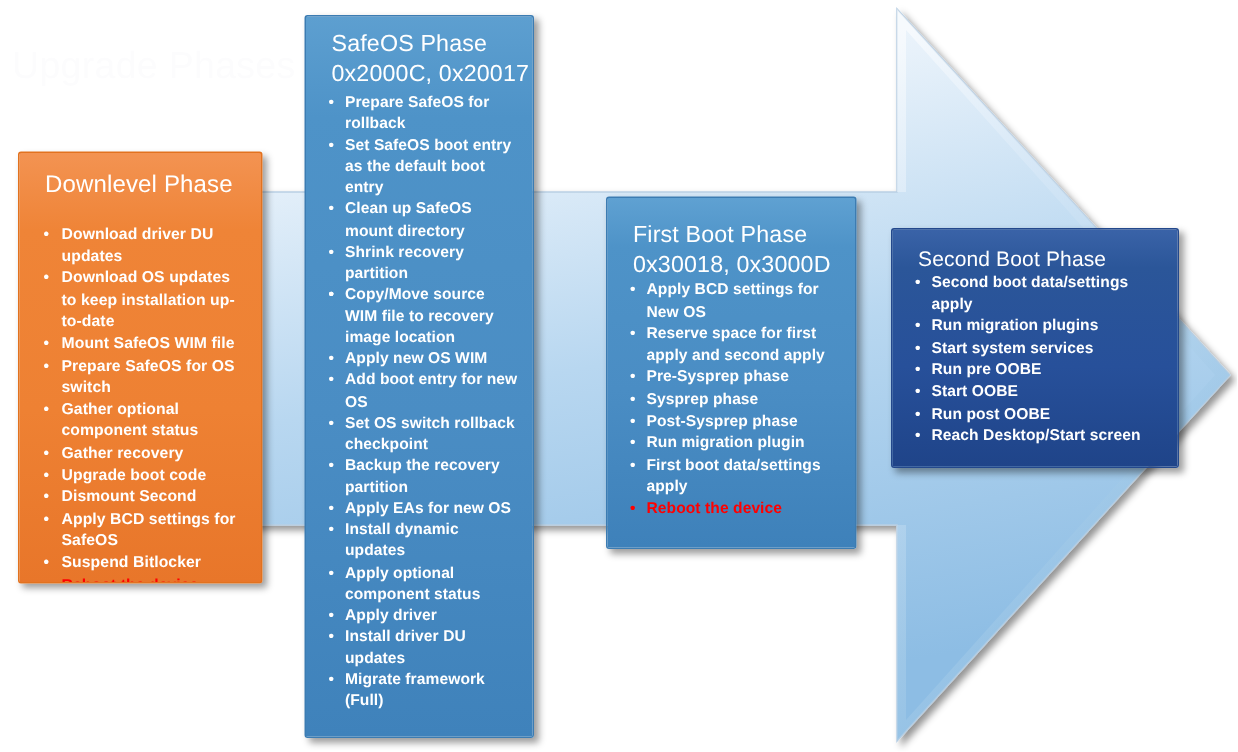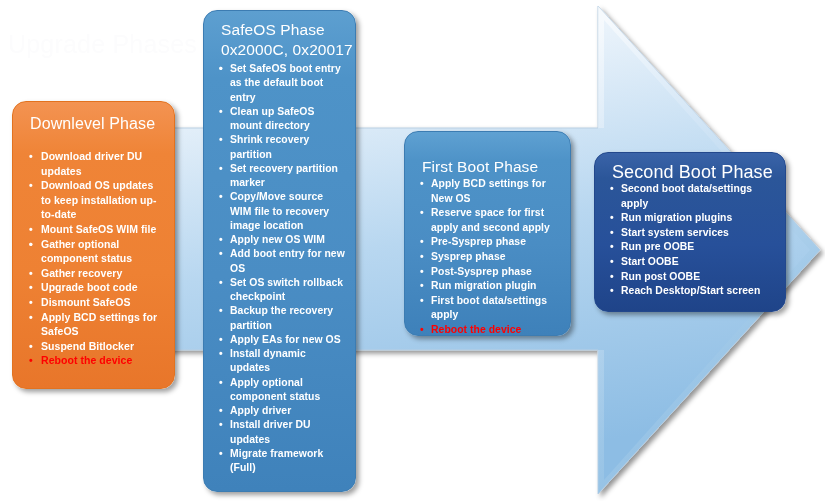--- a/index.html
+++ b/index.html
@@ -32,21 +32,21 @@
   
   #arrow-svg {
     position: absolute;
     left: 0; top: 0;
     width: 825px; height: 501px;
     z-index: 2;
   }
   
   .card {
     position: absolute;
-    border-radius: 14px;
+    border-radius: 2px;
     z-index: 5;
     padding: 8px 10px 8px 11px;
     color: #ffffff;
     box-shadow: 3px 3px 5px rgba(0,0,0,0.38);
     overflow: hidden;
   }
   .card .title {
     font-size: 15.5px;
     line-height: 19px;
     font-weight: normal;
@@ -93,38 +93,38 @@
     padding-top: 9px;
   }
   #card-safeos .title { font-size: 15.5px; margin-left: 6px; line-height: 20px; }
   #card-safeos .title.second { margin-bottom: 2px; }
   #card-safeos li { font-size: 10.4px; line-height: 14.25px; padding-left: 15px; }
   #card-safeos li .dot { left: 4px; }
 
   
   #card-firstboot {
     left: 404px; top: 131px;
-    width: 167px; height: 205px;
+    width: 167px; height: 235px;
     background: linear-gradient(180deg,#5fa1d2 0%, #4e93c8 14%, #4a8dc4 55%, #3e81ba 100%);
     border: 1px solid #3c7cb2;
-    padding-top: 25px;
+    padding-top: 15px;
   }
   #card-firstboot .title { font-size: 15.5px; margin-left: 6px; line-height: 20px; }
   #card-firstboot li { font-size: 10.4px; line-height: 14.6px; padding-left: 15px; }
   #card-firstboot li .dot { left: 4px; }
 
   
   #card-secondboot {
     left: 594px; top: 152px;
     width: 192px; height: 160px;
     background: linear-gradient(180deg,#3a63a8 0%, #2b5699 16%, #27509a 58%, #1f4489 100%);
     border: 1px solid #23488c;
     padding-top: 9px;
   }
-  #card-secondboot .title { font-size: 18px; margin-left: 6px; line-height: 20px; }
+  #card-secondboot .title { font-size: 14px; margin-left: 6px; line-height: 20px; }
   #card-secondboot li { font-size: 10.4px; line-height: 14.6px; padding-left: 15px; }
   #card-secondboot li .dot { left: 4px; }
 </style>
 </head>
 <body>
 
 <div id="stage">
 
   <div id="watermark">Upgrade Phases</div>
 
@@ -150,57 +150,58 @@
     <polygon filter="url(#arrowShadow)" points="131,128 598,128 598,6 820,250 598,494 598,350 131,350" fill="url(#arrowGrad)" stroke="#b9cfe3" stroke-width="1"></polygon>
     <polygon points="598,6 820,250 598,494 598,350 604,350 604,480 810,250 604,20 604,128 598,128" fill="url(#headGrad)" opacity="0.55"></polygon>
   </svg>
 
   <div class="card" id="card-downlevel">
     <div class="title">Downlevel Phase</div>
     <ul>
       <li><span class="dot">•</span><span>Download driver DU updates</span></li>
       <li><span class="dot">•</span><span>Download OS updates to keep installation up-to-date</span></li>
       <li><span class="dot">•</span><span>Mount SafeOS WIM file</span></li>
-      <li><span class="dot">•</span></li>
+      <li><span class="dot">•</span><span>Prepare SafeOS for OS switch</span></li>
       <li><span class="dot">•</span><span>Gather optional component status</span></li>
       <li><span class="dot">•</span><span>Gather recovery</span></li>
       <li><span class="dot">•</span><span>Upgrade boot code</span></li>
-      <li><span class="dot">•</span><span>Dismount SafeOS</span></li>
+      <li><span class="dot">•</span><span>Dismount Second</span></li>
       <li><span class="dot">•</span><span>Apply BCD settings for SafeOS</span></li>
       <li><span class="dot">•</span><span>Suspend Bitlocker</span></li>
       <li class="reboot"><span class="dot">•</span><span>Reboot the device</span></li>
     </ul>
   </div>
 
   <div class="card" id="card-safeos">
     <div class="title">SafeOS Phase</div>
     <div class="title second">0x2000C, 0x20017</div>
     <ul>
-      <li><span class="dot">•</span></li>
+      <li><span class="dot">•</span><span>Prepare SafeOS for rollback</span></li>
       <li><span class="dot">•</span><span>Set SafeOS boot entry as the default boot entry</span></li>
       <li><span class="dot">•</span><span>Clean up SafeOS mount directory</span></li>
       <li><span class="dot">•</span><span>Shrink recovery partition</span></li>
-      <li><span class="dot">•</span><span>Set recovery partition marker</span></li>
+      <li><span class="dot">•</span></li>
       <li><span class="dot">•</span><span>Copy/Move source WIM file to recovery image location</span></li>
       <li><span class="dot">•</span><span>Apply new OS WIM</span></li>
       <li><span class="dot">•</span><span>Add boot entry for new OS</span></li>
       <li><span class="dot">•</span><span>Set OS switch rollback checkpoint</span></li>
       <li><span class="dot">•</span><span>Backup the recovery partition</span></li>
       <li><span class="dot">•</span><span>Apply EAs for new OS</span></li>
       <li><span class="dot">•</span><span>Install dynamic updates</span></li>
       <li><span class="dot">•</span><span>Apply optional component status</span></li>
       <li><span class="dot">•</span><span>Apply driver</span></li>
       <li><span class="dot">•</span><span>Install driver DU updates</span></li>
       <li><span class="dot">•</span><span>Migrate framework (Full)</span></li>
 
     </ul>
   </div>
 
   <div class="card" id="card-firstboot">
     <div class="title">First Boot Phase</div>
+    <div class="title second">0x30018, 0x3000D</div>
     <ul>
       <li><span class="dot">•</span><span>Apply BCD settings for New OS</span></li>
       <li><span class="dot">•</span><span>Reserve space for first apply and second apply</span></li>
       <li><span class="dot">•</span><span>Pre-Sysprep phase</span></li>
       <li><span class="dot">•</span><span>Sysprep phase</span></li>
       <li><span class="dot">•</span><span>Post-Sysprep phase</span></li>
       <li><span class="dot">•</span><span>Run migration plugin</span></li>
       <li><span class="dot">•</span><span>First boot data/settings apply</span></li>
       <li class="reboot"><span class="dot">•</span><span>Reboot the device</span></li>
     </ul>

